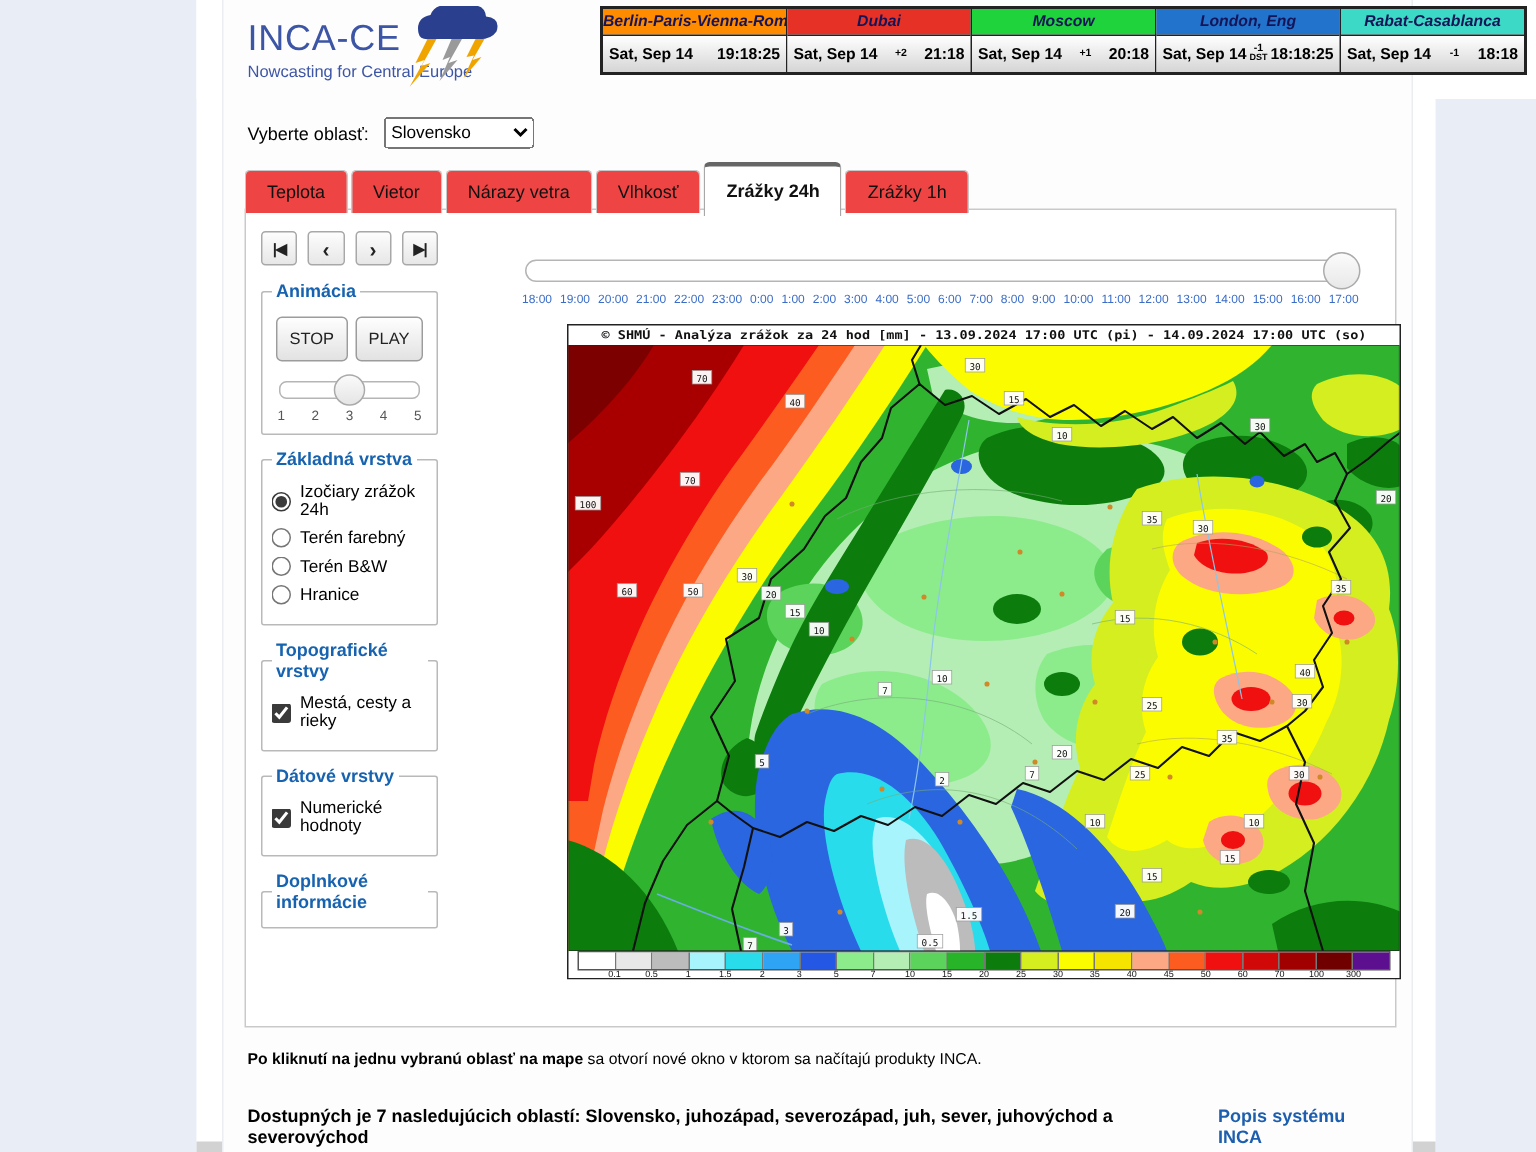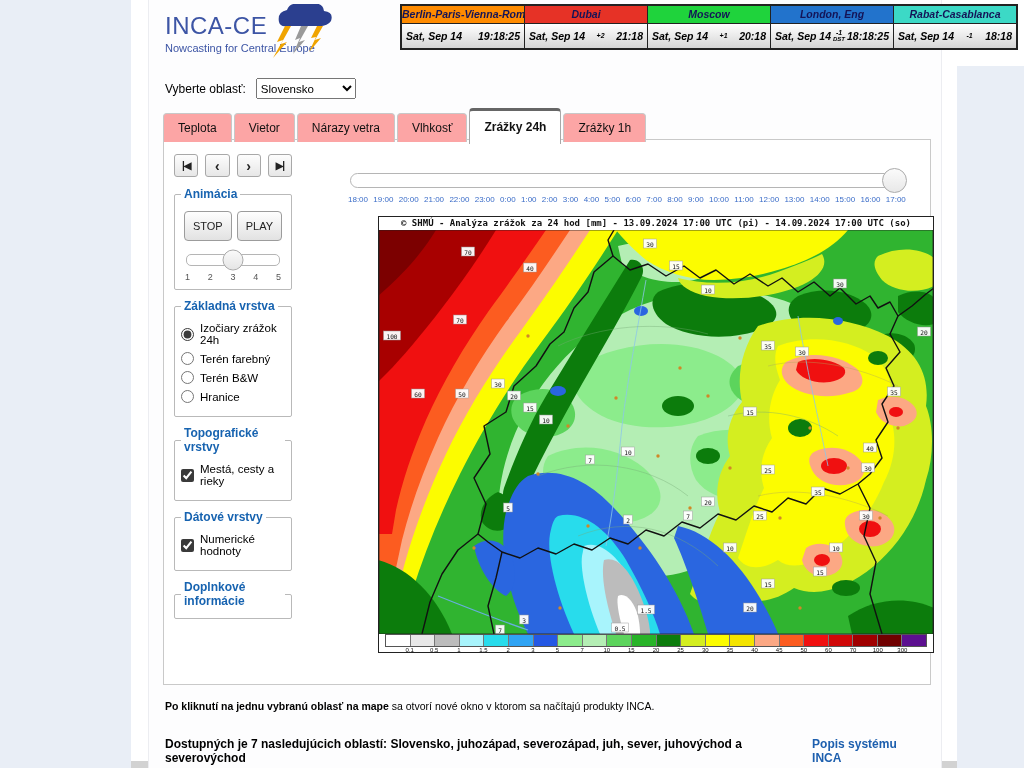--- a/index.html
+++ b/index.html
@@ -22,33 +22,33 @@
   .logo-art{position:absolute;left:92px;top:-8px;}
 
   
   .clocks{position:absolute;left:400px;top:4px;display:flex;border:2px solid #222;background:#fff;}
   .clock{width:122px;border-left:1px solid #222;}
   .clock:first-child{border-left:none;}
   .clock-h{height:17px;line-height:17px;text-align:center;font-size:10.5px;font-weight:bold;
            font-style:italic;color:#141457;white-space:nowrap;overflow:hidden;}
   .clock-b{height:24px;background:linear-gradient(#ffffff,#d5d5d5);border-top:1px solid #222;
            display:flex;align-items:center;justify-content:space-between;padding:0 4px;
-           font-size:10.5px;font-weight:bold;color:#000;white-space:nowrap;font-style:italic;}
+           font-size:10.5px;font-weight:bold;color:#000;white-space:nowrap;}
   .coff{display:inline-flex;flex-direction:column;align-items:center;line-height:6px;
         font-size:7px;font-weight:bold;margin:0 1px;}
   .coff .ot{font-size:7px;} .coff .ob{font-size:6px;}
 
   
   .region-row{position:absolute;left:16px;top:78px;display:flex;align-items:center;gap:10px;}
   .region-label{font-size:12px;color:#000;}
   .region-row select{width:100px;height:21px;font-size:11.5px;font-family:"Liberation Sans",sans-serif;}
 
   
   .tabbar{position:absolute;left:14px;top:108px;display:flex;align-items:flex-end;gap:2px;z-index:5;}
-  .tab{padding:7px 14px;font-size:12px;color:#111;background:#fca5a5;border:1px solid #c8c8c8;
+  .tab{padding:7px 14px;font-size:12px;color:#111;background:#ef4444;border:1px solid #c8c8c8;
        border-bottom:none;border-radius:4px 4px 0 0;cursor:pointer;}
   .tab.active{background:#fff;font-weight:bold;border-color:#a8a8a8;border-top:3px solid #666;
        padding-top:9px;padding-bottom:10px;margin-bottom:-2px;position:relative;z-index:6;}
 
   
   .panel{position:absolute;left:14px;top:139px;width:766px;height:544px;background:#fff;
          border:1px solid #c9c9c9;}
 
   
   .sidebar{position:absolute;left:10px;top:14px;width:118px;}

